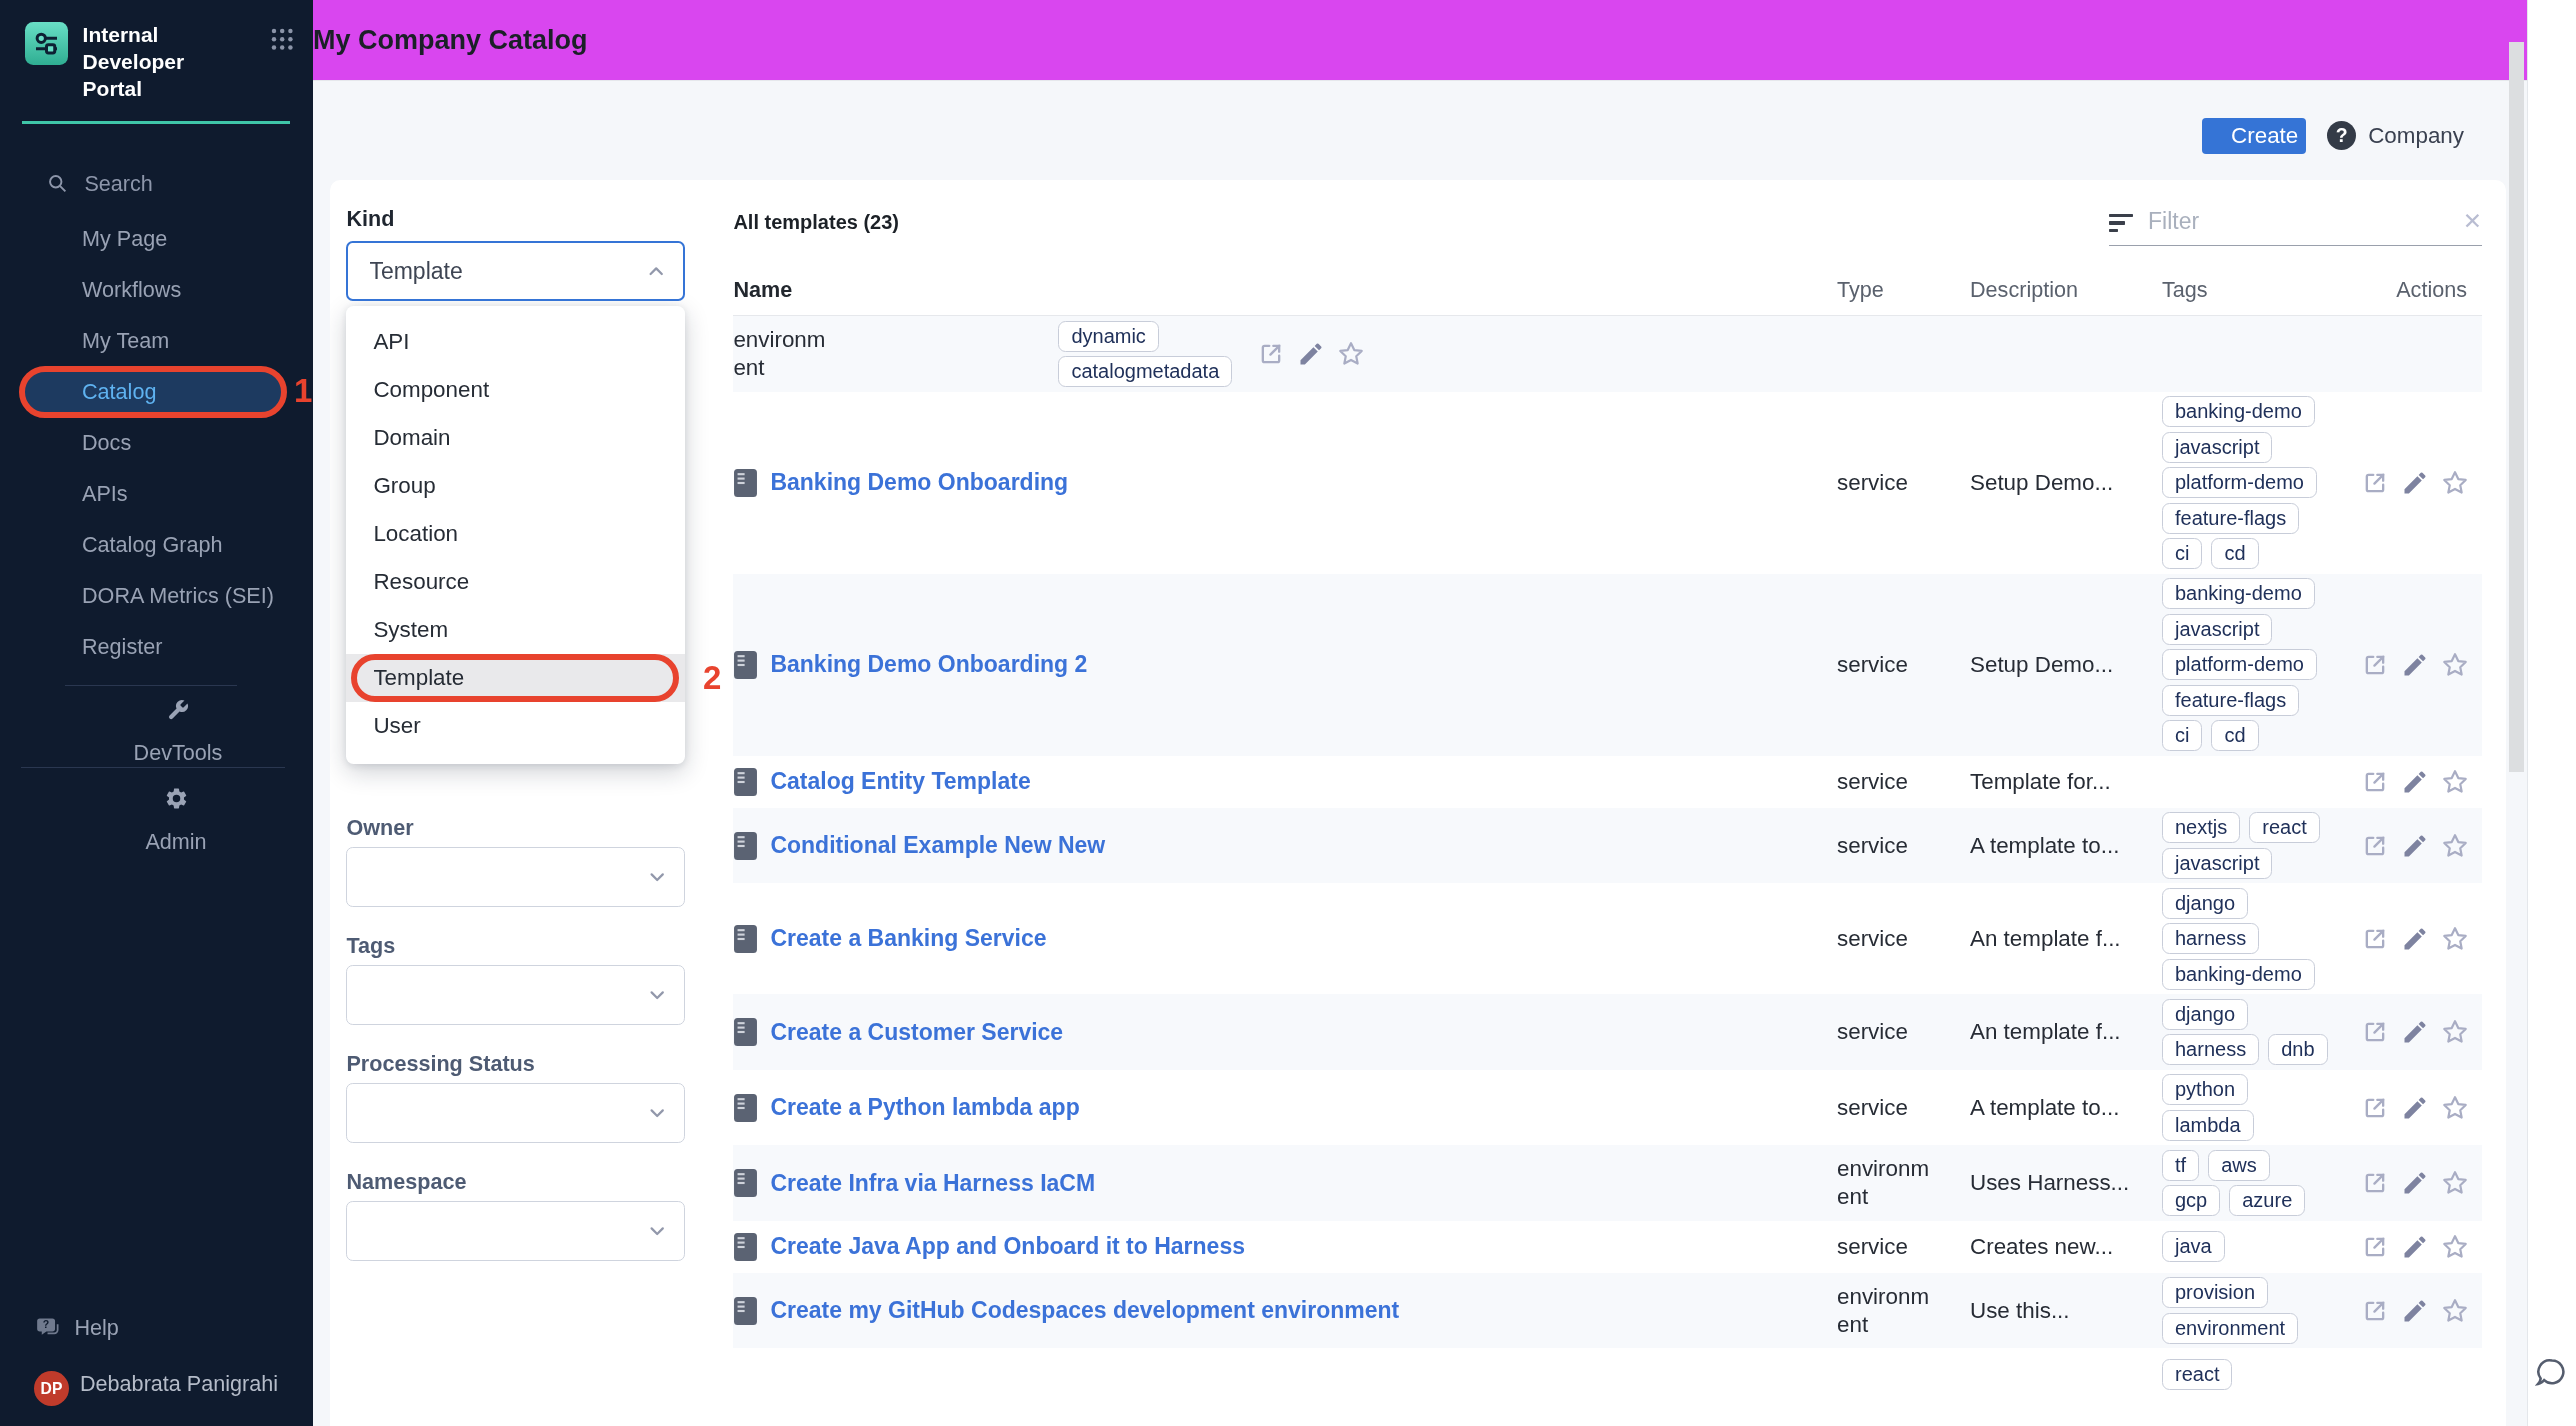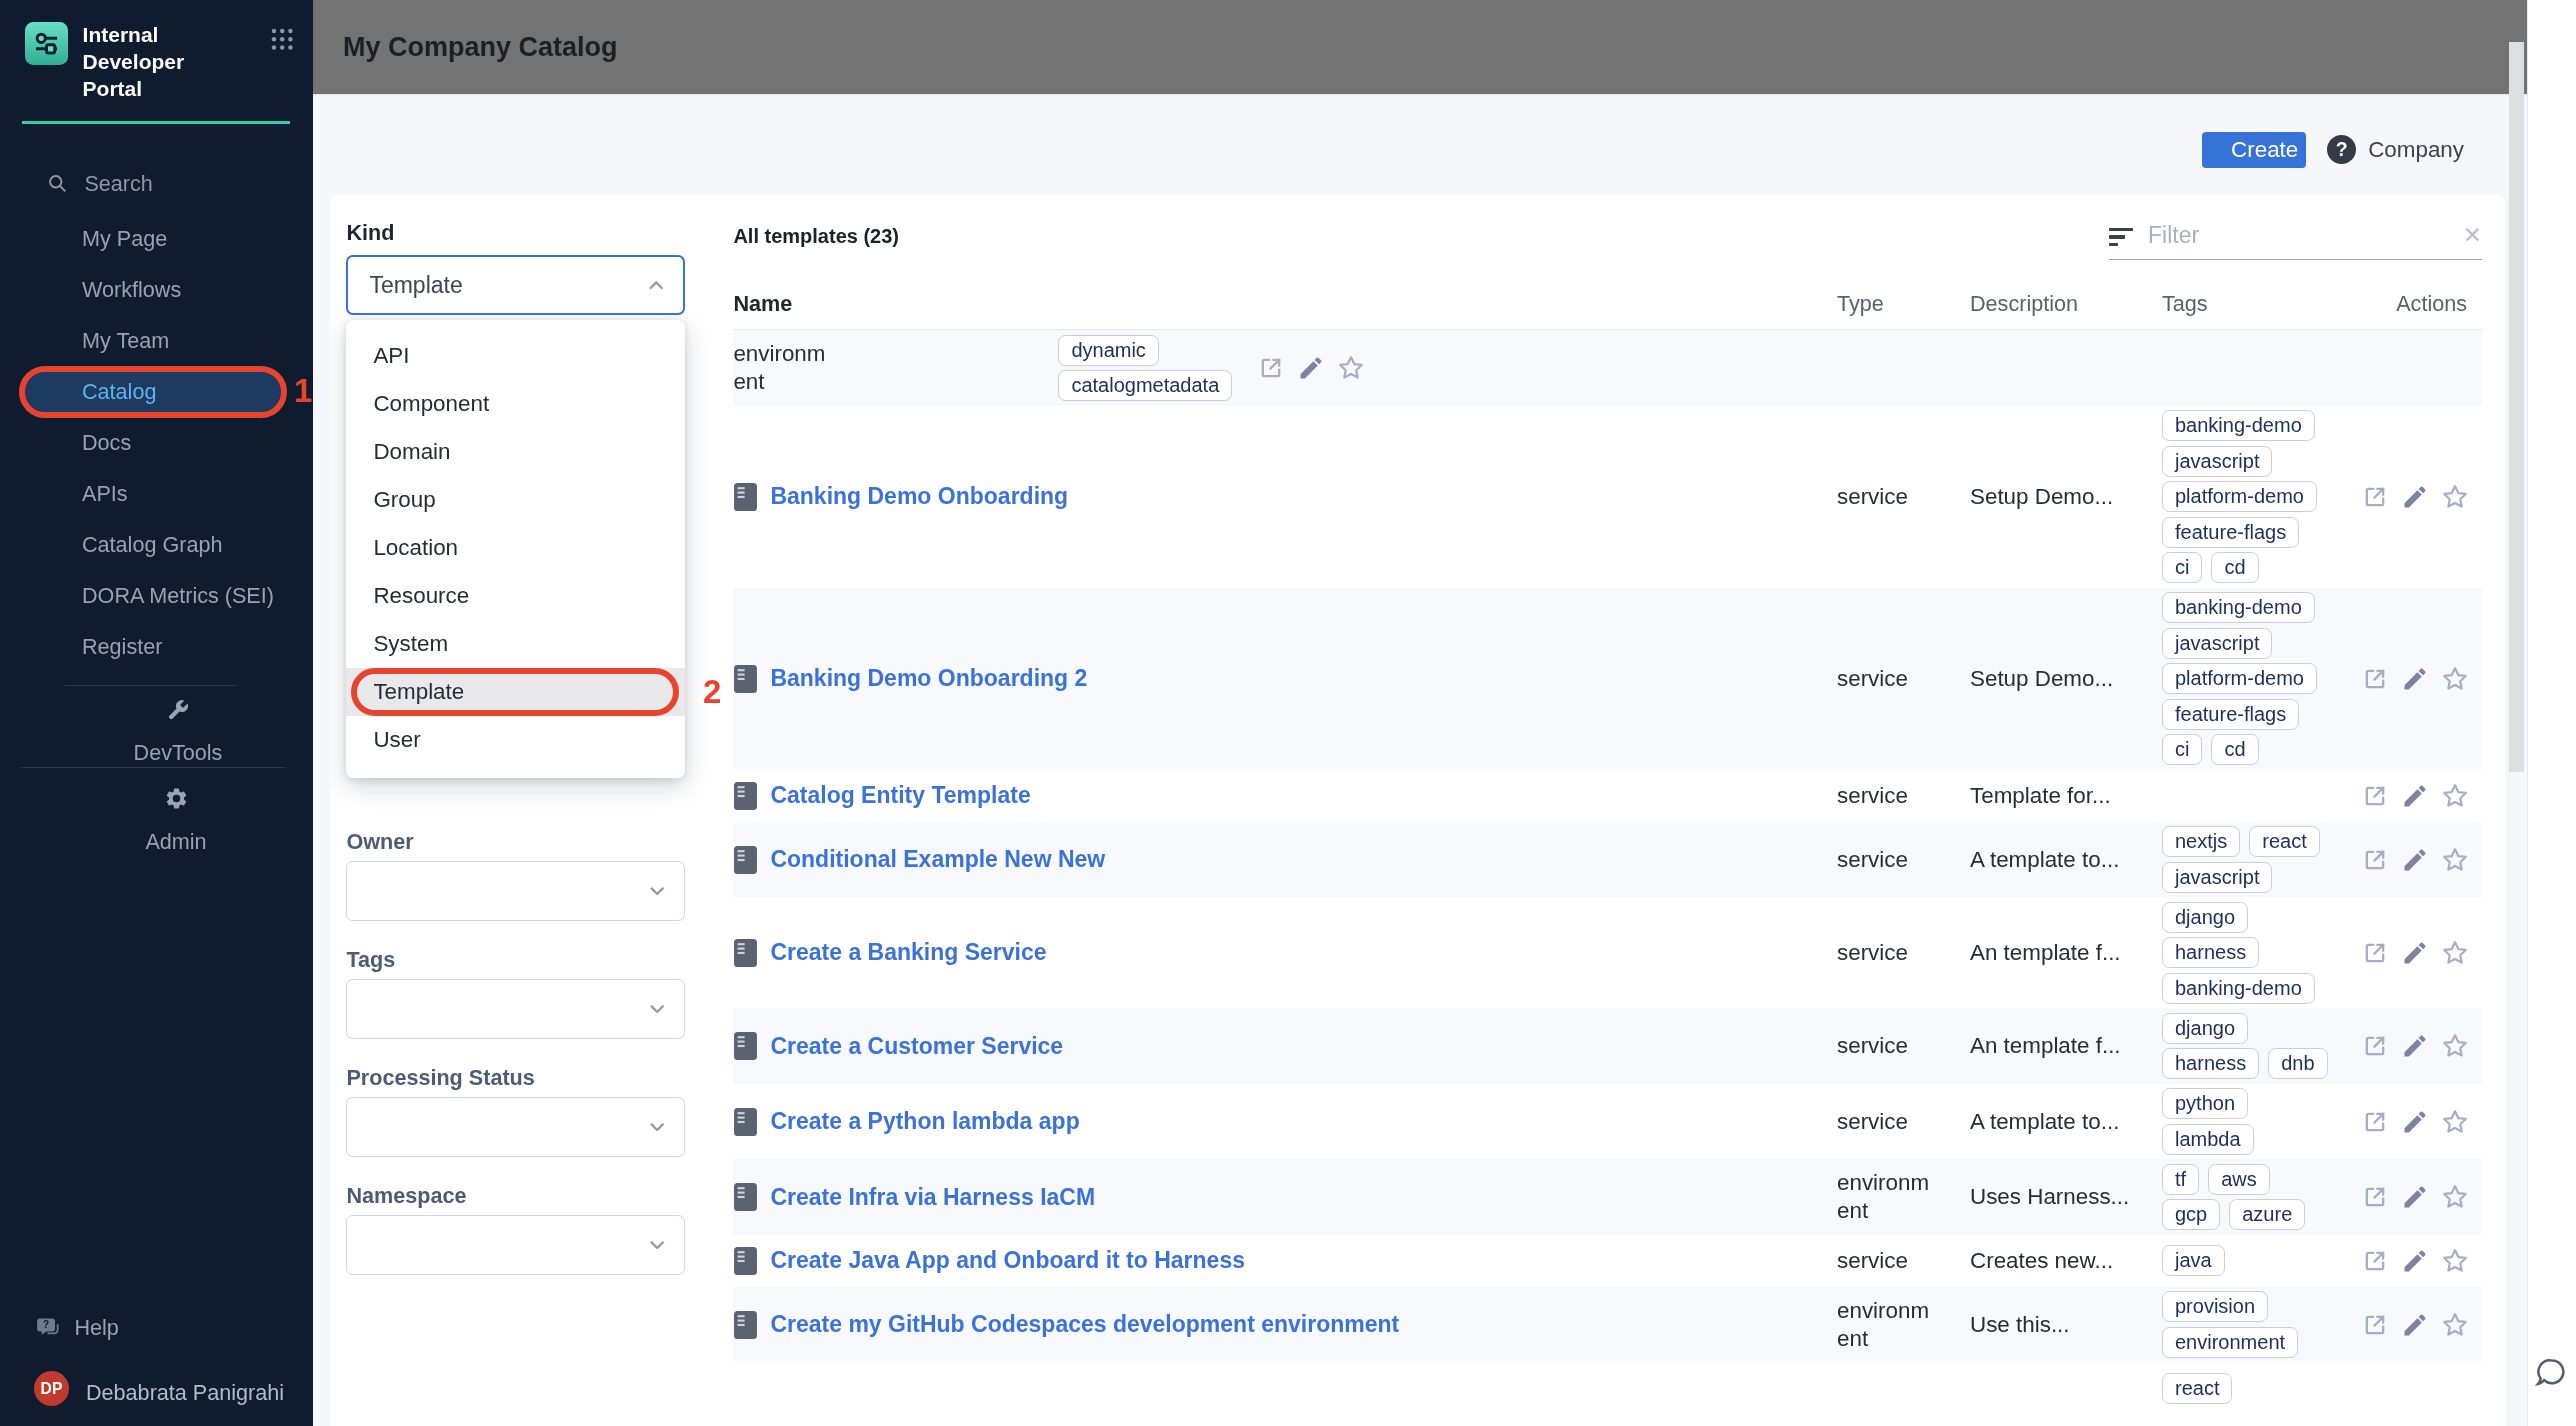--- a/index.html
+++ b/index.html
@@ -21,27 +21,27 @@
   .nav-item.active { color:#5fb2f0; }
   .nav-item.active .pill { position:absolute; left:23px; right:31px; top:2.2px; bottom:2.2px; background:#1d3a60; border-radius:27px; z-index:1; }
   .ann-ring1 { position:absolute; left:18.6px; right:26px; top:-0.7px; bottom:-0.7px; border:6.7px solid #e8432e; border-radius:30px; z-index:4; pointer-events:none; }
   .ann-num1 { position:absolute; right:0.7px; top:50%; transform:translateY(-52%); color:#e8432e; font-size:33px; font-weight:bold; z-index:4; }
   .nav-div-short { border-top:1.5px solid #2a3750; margin:12px 76px 12px 65px; }
   .nav-div-long  { border-top:1.5px solid #2a3750; margin:18px 27.6px 18px 21px; }
   .icon-row { height:51px; display:flex; align-items:center; gap:18px; padding-left:43px; font-size:21.6px; color:#99a2b4; cursor:pointer;flex-direction:column; }
   .icon-row.admin { padding-left:39px; }
   .side-spacer { flex:1; }
   .help-row { display:flex; align-items:center; gap:13.4px; padding-left:36px; font-size:21.6px; margin-bottom:30px; cursor:pointer; color:#9aa3b5; }
-  .user-row { display:flex; align-items:flex-end; gap:17px; padding-left:34px; margin-bottom:21px; cursor:pointer; }
+  .user-row { display:flex; align-items:flex-start; gap:11px; padding-left:34px; margin-bottom:21px; cursor:pointer; }
   .avatar { width:35px; height:35px; border-radius:50%; background:#c03b2b; color:#fff; font-size:15.7px; font-weight:bold; display:grid; place-items:center; }
   .user-name { font-size:21.6px; color:#b5bcc9; }
 
   
   .main { flex:1; display:flex; flex-direction:column; min-width:0; background:#f5f7fa; }
-  .topbar { height:95px; background:#737373; border-bottom:1.5px solid #e6e8ec; display:flex; align-items:center; padding-left:30px; flex-shrink:0; }
+  .topbar { height:81px; background:#d946ef; border-bottom:1.5px solid #e6e8ec; display:flex; align-items:center; flex-shrink:0; }
   .page-title { font-size:27px; font-weight:bold; color:#1b2027; }
   .toolbar { height:99px; flex-shrink:0; display:flex; align-items:center; justify-content:flex-end; gap:21px; padding:10.4px 112px 0 0; }
   .btn-create { width:104px; height:36px; background:#3574d6; border:none; border-radius:4px; color:#fff; font-size:22.4px; font-family:inherit; cursor:pointer;padding-left:21px; }
   .support { display:flex; align-items:center; gap:12px; cursor:pointer; }
   .qmark { width:29px; height:29px; border-radius:50%; background:#343b47; color:#fff; font-size:19.4px; font-weight:bold; display:grid; place-items:center; }
   .support-lbl { font-size:22.4px; color:#3a4150; }
 
   .card { flex:1; margin:0 70px 0 17px; background:#fff; border-radius:10.4px 10.4px 0 0; display:flex; padding:0 24px 0 16.4px; overflow:hidden; min-height:0; }
 
   

